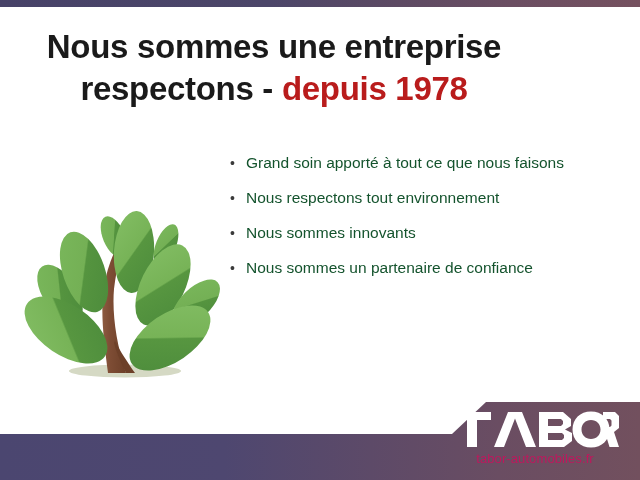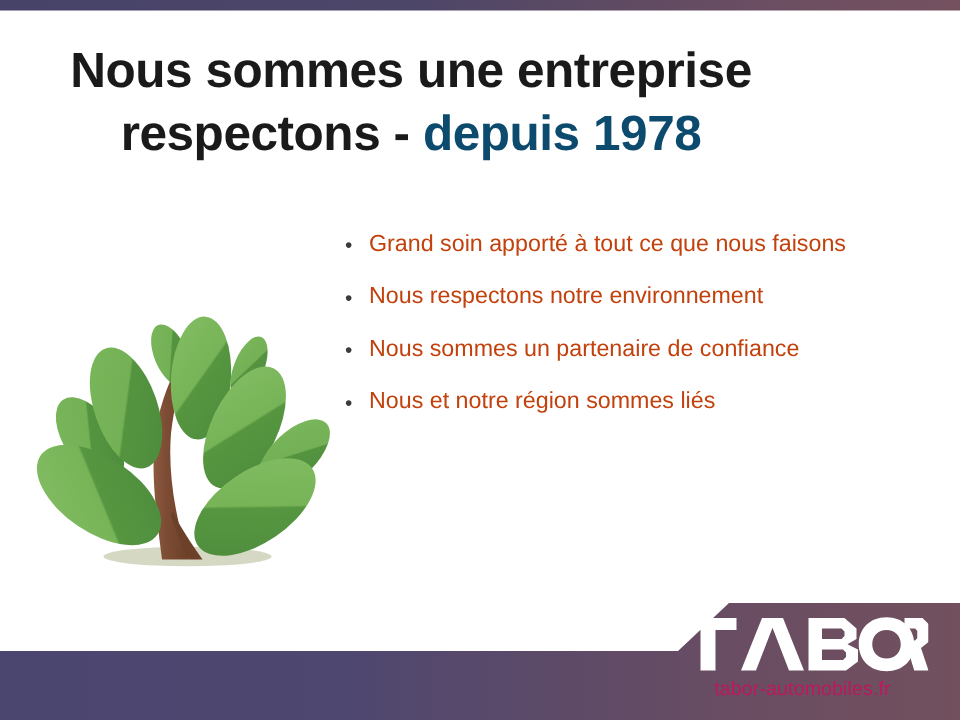--- a/index.html
+++ b/index.html
@@ -28,37 +28,37 @@
     position: absolute;
     left: 0; top: 26px;
     width: 548px;
     text-align: center;
     font-size: 33px;
     font-weight: bold;
     line-height: 1.28;
     color: #1a1a1a;
     letter-spacing: -0.3px;
   }
-  #headline .accent { color: #0c4a6e; }
+  #headline .accent { color: #b91c1c; }
 
   
   #bullets {
     position: absolute;
     left: 229px; top: 152px;
     width: 400px;
     list-style: none;
     margin: 0; padding: 0;
   }
   #bullets li {
     position: relative;
     padding-left: 17px;
     height: 35px;
     line-height: 22px;
     font-size: 15.5px;
-    color: #c2410c;
+    color: #14532d;
     white-space: nowrap;
   }
   #bullets li::before {
     content: "\2022";
     position: absolute;
     left: 1px; top: 0;
     color: #3b3b3b;
     font-size: 14px;
     line-height: 22px;
   }
@@ -157,23 +157,23 @@
 
       <ellipse cx="188" cy="148" rx="15" ry="30" transform="rotate(46 188 148)" fill="url(#lf)"></ellipse>
 
       <ellipse cx="162" cy="183" rx="24" ry="46" transform="rotate(56 162 183)" fill="url(#lf2)"></ellipse>
     </g>
   </svg>
 </div>
 
 <ul id="bullets">
   <li>Grand soin apporté à tout ce que nous faisons</li>
-  <li>Nous respectons notre environnement</li>
+  <li>Nous respectons tout environnement</li>
+  <li>Nous sommes innovants</li>
   <li>Nous sommes un partenaire de confiance</li>
-  <li>Nous et notre région sommes liés</li>
 </ul>
 
 <div id="footer">
   <svg id="footer-shape" viewBox="0 0 640 82" width="640" height="82">
     <defs>
       <linearGradient id="fg" x1="0" y1="0" x2="1" y2="0">
         <stop offset="0%" stop-color="#4b4670"></stop>
         <stop offset="35%" stop-color="#4e4770"></stop>
         <stop offset="58%" stop-color="#5d4a68"></stop>
         <stop offset="78%" stop-color="#6a4d62"></stop>

